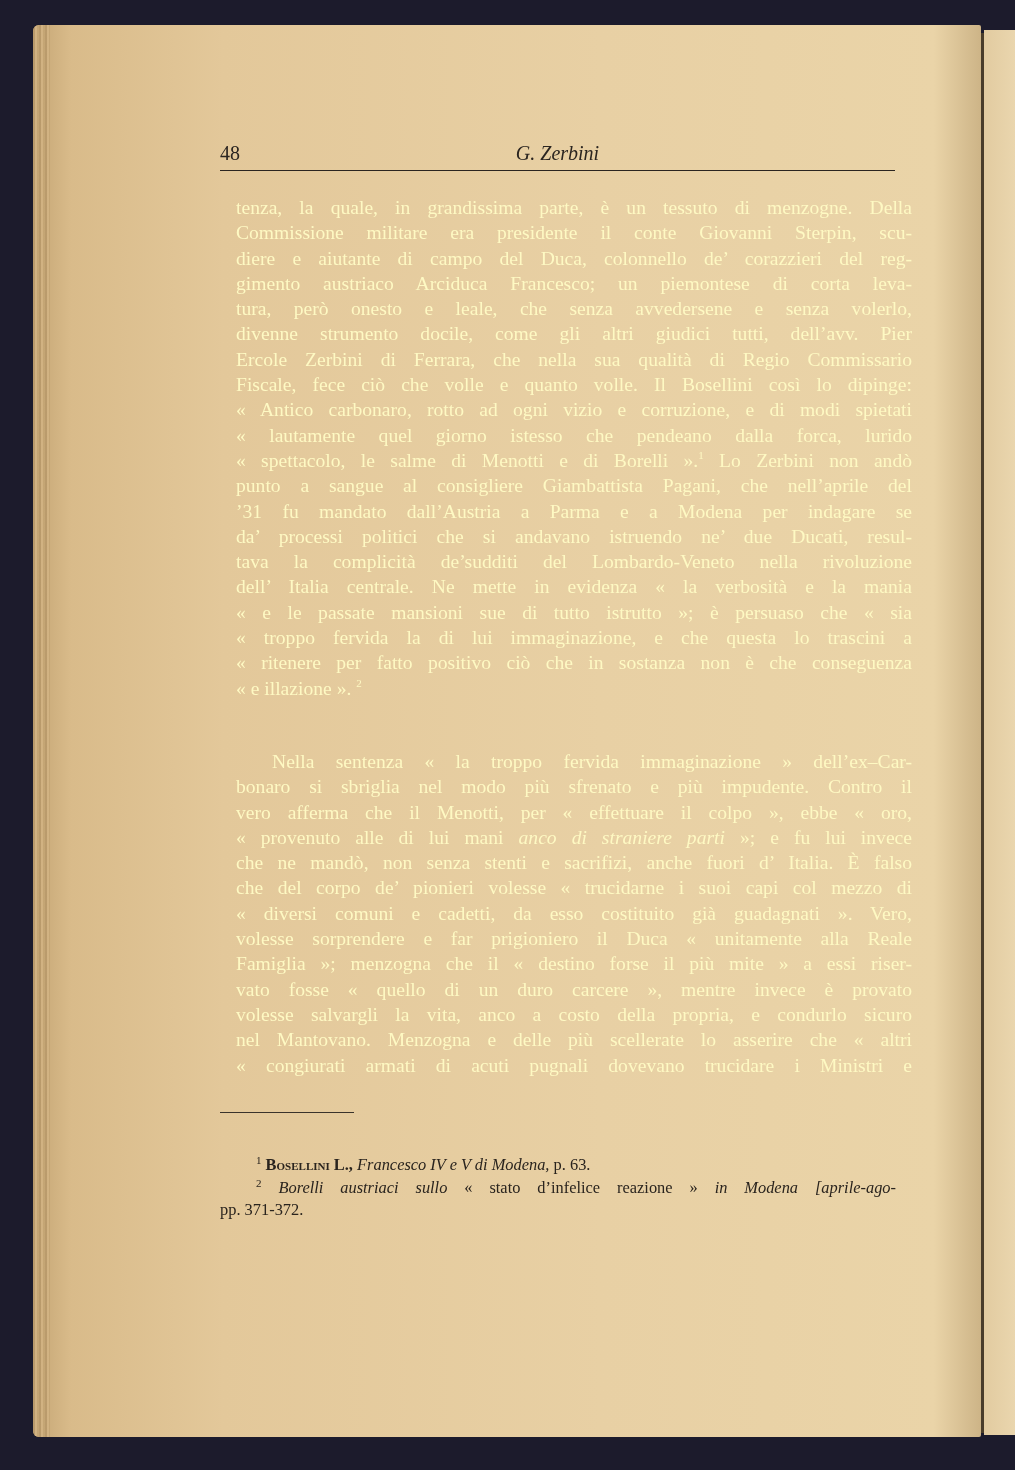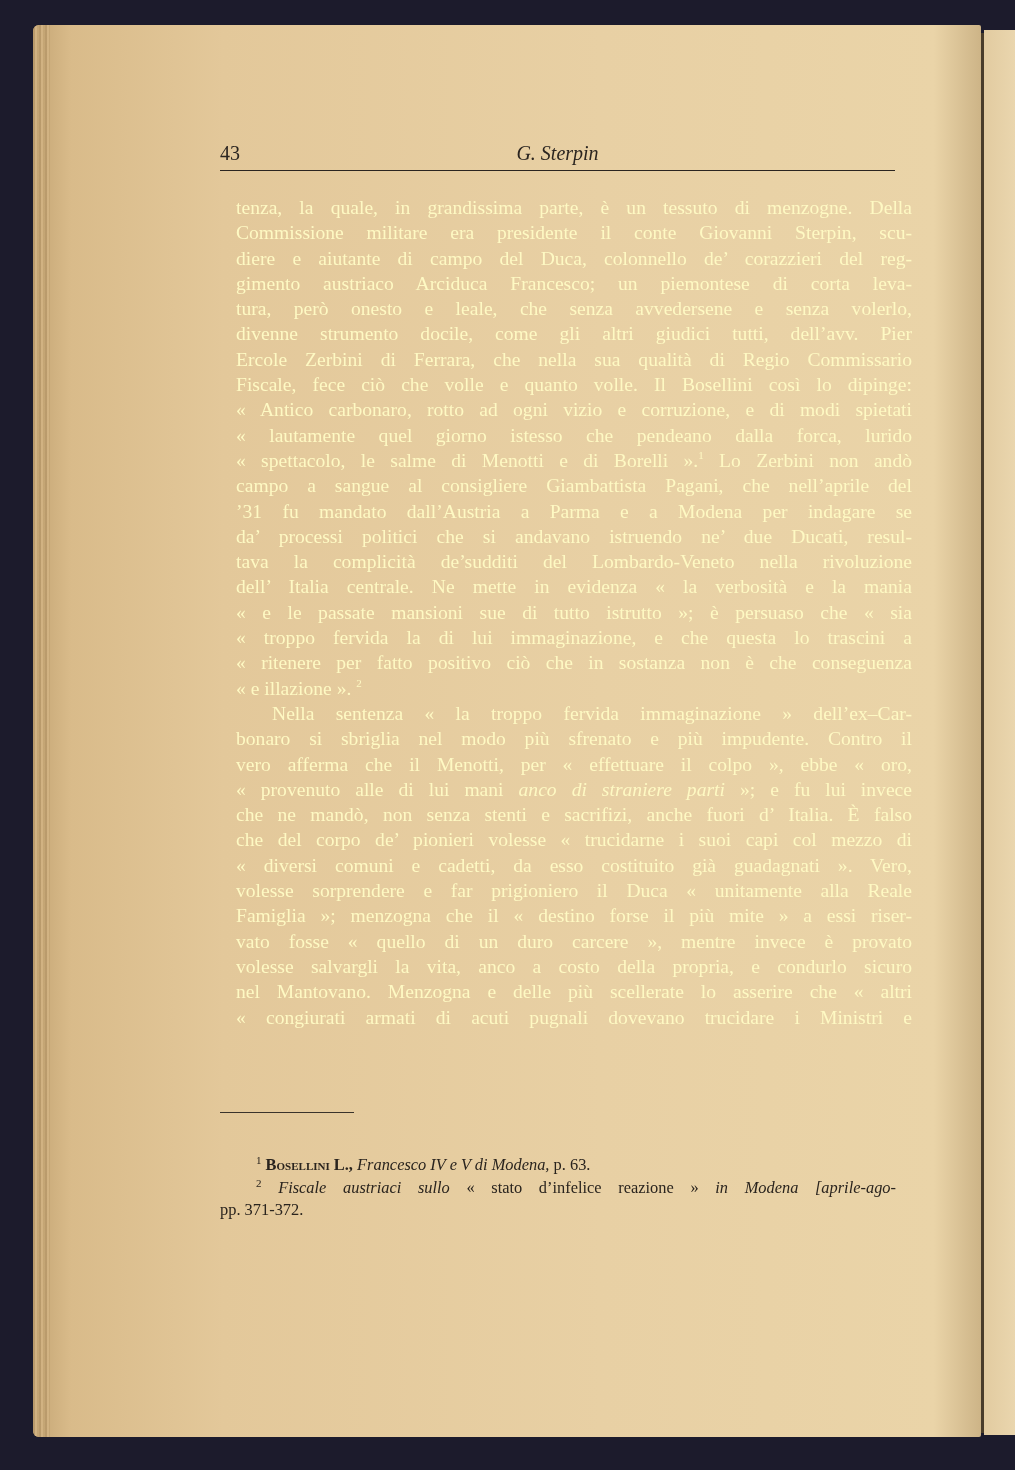--- a/index.html
+++ b/index.html
@@ -33,21 +33,21 @@
     border-bottom: 1.5px solid #2b2520;
   }
   .page-number { position: absolute; left: 0; top: 0; font-size: 20px; color: #2b2520; }
   .running-head { position: absolute; left: 0; right: 0; top: 0; text-align: center; font-size: 20px; font-style: italic; color: #2b2520; }
   .body-text {
     position: absolute; left: 236px; top: 195px; width: 676px;
     font-size: 19.6px; line-height: 25.3px; color: #fef9c3;
   }
   .line { display: block; white-space: nowrap; text-align: justify; text-align-last: justify; height: 25.3px; }
   .line.last { text-align-last: left; }
-  .line.indent { padding-left: 36px; }
+  .line.indent { padding-left: 36px; margin-top: 48px; }
   sup { font-size: 11px; line-height: 0; vertical-align: super; }
   .footnote-rule {
     position: absolute; left: 220px; top: 1112px; width: 134px; height: 0;
     border-top: 1px solid #3a332b;
   }
   .footnotes {
     position: absolute; left: 220px; top: 1154px; width: 676px;
     font-size: 16.4px; line-height: 22.5px; color: #2a241e;
   }
   .fn-line { display: block; white-space: nowrap; height: 22.5px; }
@@ -59,37 +59,37 @@
 </head>
 <body>
 
 <div class="next-page"></div>
 <div class="page">
   <div class="page-leaves"></div>
 </div>
 <div class="gutter"></div>
 
 <div class="header">
-  <span class="page-number">43</span>
-  <span class="running-head">G. Sterpin</span>
+  <span class="page-number">48</span>
+  <span class="running-head">G. Zerbini</span>
 </div>
 
 <div class="body-text">
   <span class="line">tenza, la quale, in grandissima parte, è un tessuto di menzogne. Della</span>
   <span class="line">Commissione militare era presidente il conte Giovanni Sterpin, scu-</span>
   <span class="line">diere e aiutante di campo del Duca, colonnello de’ corazzieri del reg-</span>
   <span class="line">gimento austriaco Arciduca Francesco; un piemontese di corta leva-</span>
   <span class="line">tura, però onesto e leale, che senza avvedersene e senza volerlo,</span>
   <span class="line">divenne strumento docile, come gli altri giudici tutti, dell’avv. Pier</span>
   <span class="line">Ercole Zerbini di Ferrara, che nella sua qualità di Regio Commissario</span>
   <span class="line">Fiscale, fece ciò che volle e quanto volle. Il Bosellini così lo dipinge:</span>
   <span class="line">« Antico carbonaro, rotto ad ogni vizio e corruzione, e di modi spietati</span>
   <span class="line">« lautamente quel giorno istesso che pendeano dalla forca, lurido</span>
   <span class="line"><span>« spettacolo, le salme di Menotti e di Borelli ».</span><sup>1</sup><span> Lo Zerbini non andò</span></span>
-  <span class="line">campo a sangue al consigliere Giambattista Pagani, che nell’aprile del</span>
+  <span class="line">punto a sangue al consigliere Giambattista Pagani, che nell’aprile del</span>
   <span class="line">’31 fu mandato dall’Austria a Parma e a Modena per indagare se</span>
   <span class="line">da’ processi politici che si andavano istruendo ne’ due Ducati, resul-</span>
   <span class="line">tava la complicità de’sudditi del Lombardo-Veneto nella rivoluzione</span>
   <span class="line">dell’ Italia centrale. Ne mette in evidenza « la verbosità e la mania</span>
   <span class="line">« e le passate mansioni sue di tutto istrutto »; è persuaso che « sia</span>
   <span class="line">« troppo fervida la di lui immaginazione, e che questa lo trascini a</span>
   <span class="line">« ritenere per fatto positivo ciò che in sostanza non è che conseguenza</span>
   <span class="line last"><span>« e illazione ».</span> <sup>2</sup></span>
   <span class="line indent">Nella sentenza « la troppo fervida immaginazione » dell’ex–Car-</span>
   <span class="line">bonaro si sbriglia nel modo più sfrenato e più impudente. Contro il</span>
@@ -103,15 +103,15 @@
   <span class="line">vato fosse « quello di un duro carcere », mentre invece è provato</span>
   <span class="line">volesse salvargli la vita, anco a costo della propria, e condurlo sicuro</span>
   <span class="line">nel Mantovano. Menzogna e delle più scellerate lo asserire che « altri</span>
   <span class="line">« congiurati armati di acuti pugnali dovevano trucidare i Ministri e</span>
 </div>
 
 <div class="footnote-rule"></div>
 
 <div class="footnotes">
   <span class="fn-line indent"><sup>1</sup> <span class="sc">Bosellini L.,</span> <i>Francesco IV e V di Modena,</i><span> p. 63.</span></span>
-  <span class="fn-line indent justify"><sup>2</sup> <i>Fiscale austriaci sullo</i><span> « stato d’infelice reazione » </span><i>in Modena [aprile-ago-</i></span>
+  <span class="fn-line indent justify"><sup>2</sup> <i>Borelli austriaci sullo</i><span> « stato d’infelice reazione » </span><i>in Modena [aprile-ago-</i></span>
   <span class="fn-line">pp. 371-372.</span>
 </div>
 
 </body></html>

